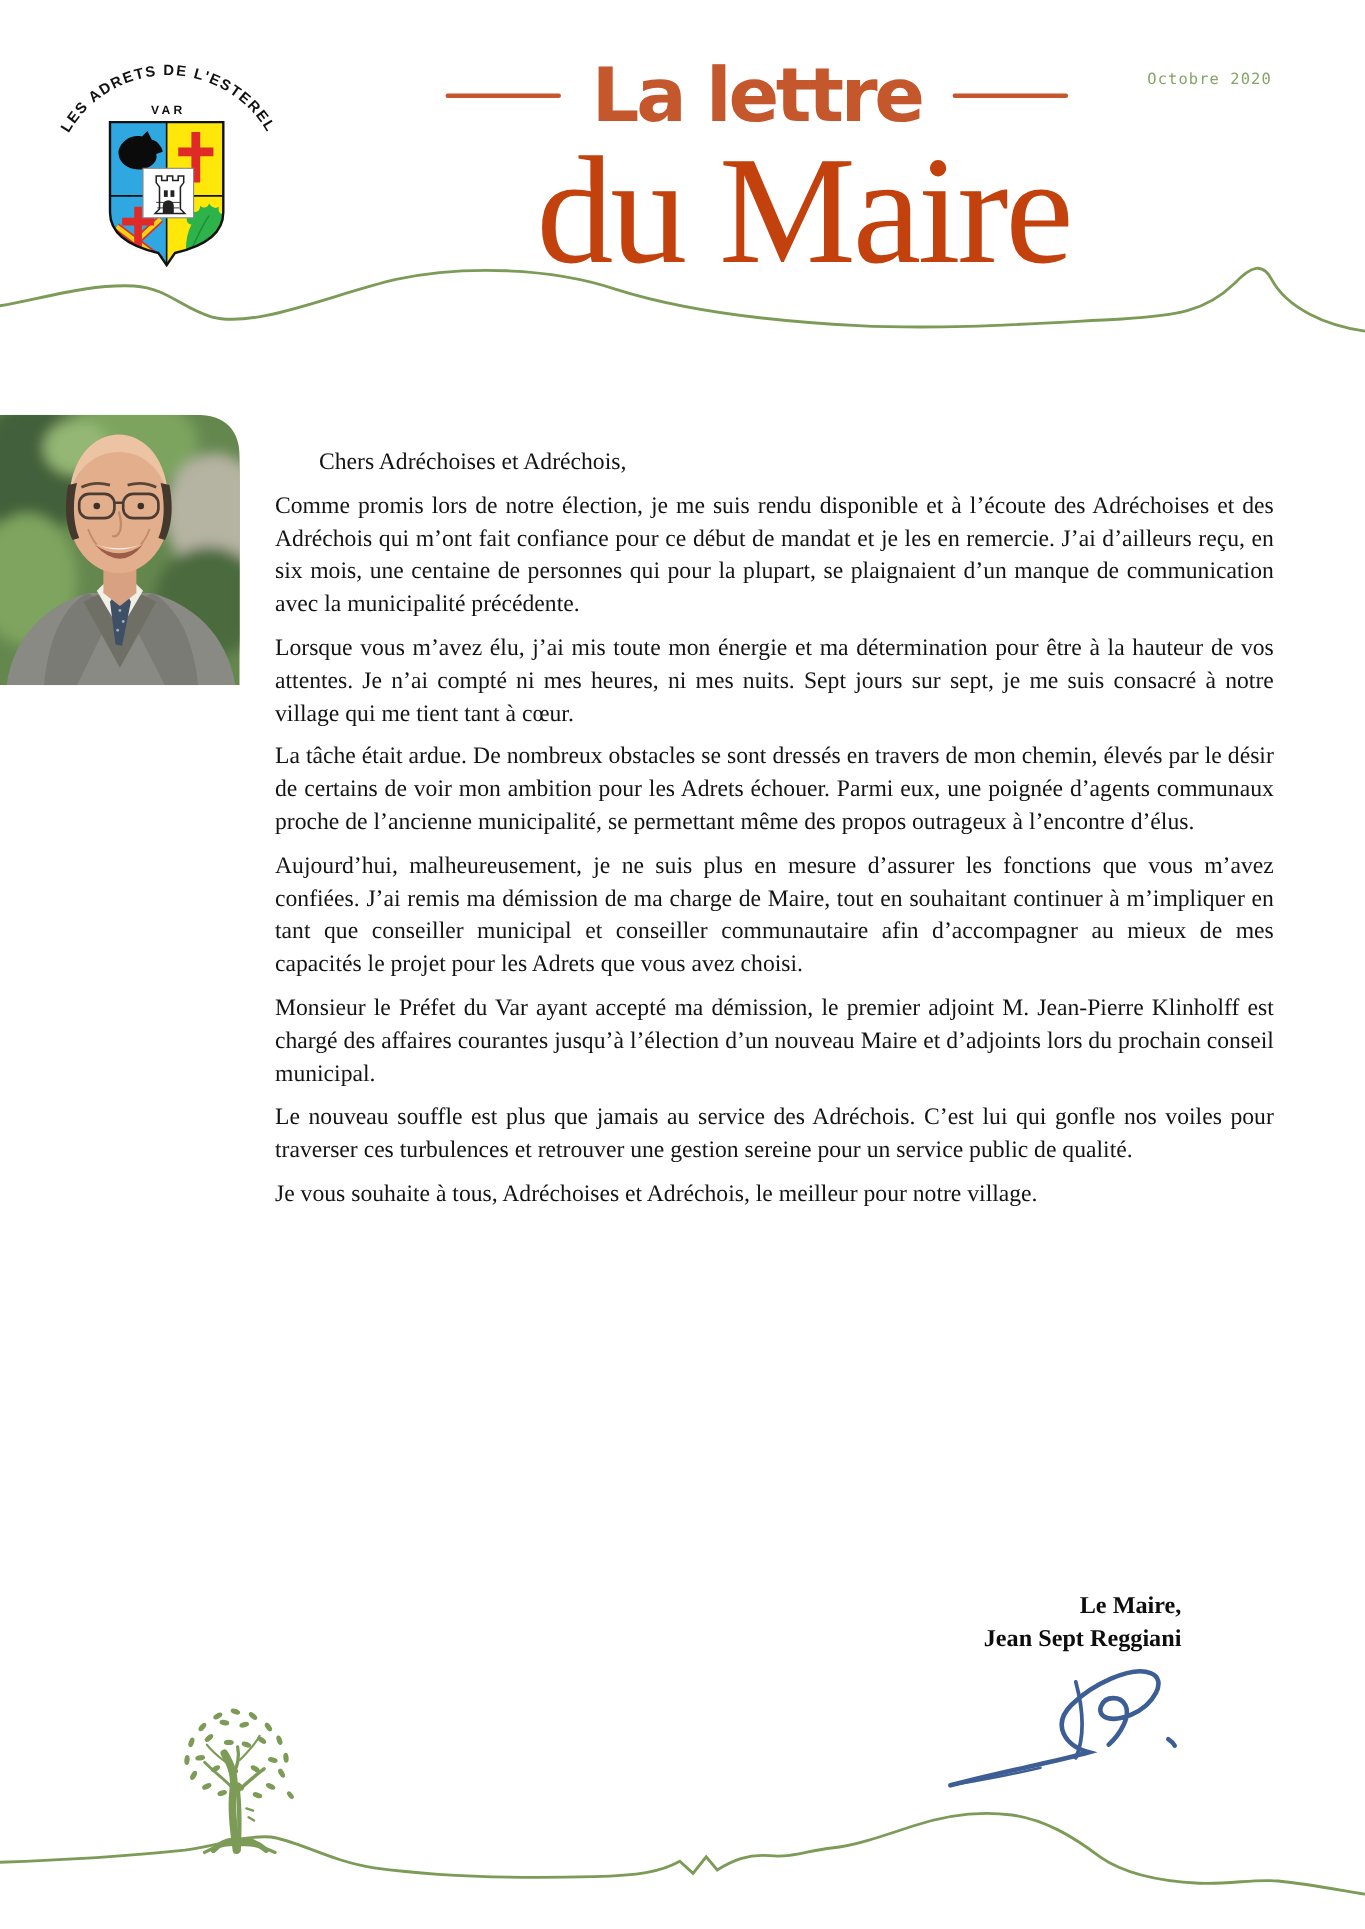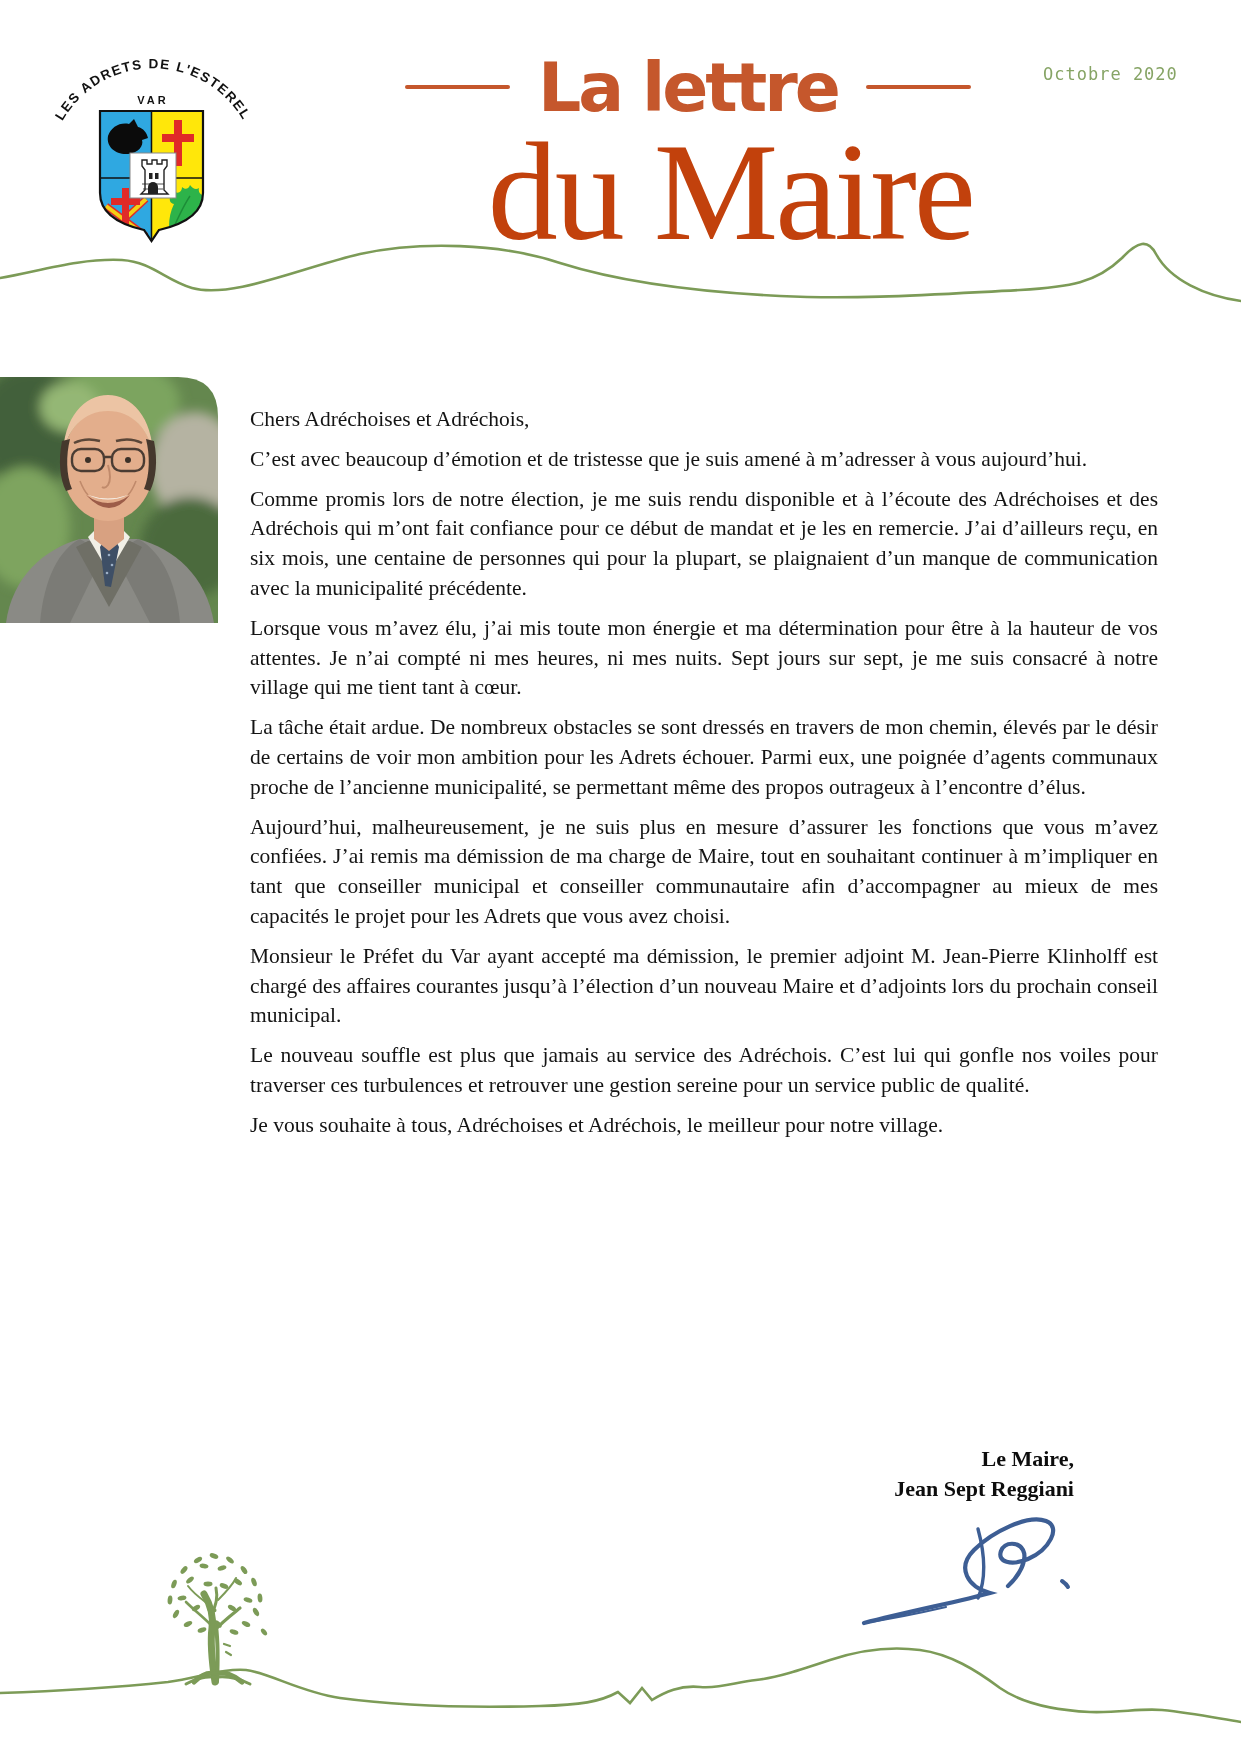--- a/index.html
+++ b/index.html
@@ -1,32 +1,32 @@
 <!DOCTYPE html>
 <html lang="fr"><head>
 <meta charset="utf-8">
 <style>
   html,body{margin:0;padding:0;background:#ffffff;}
   #page{position:relative;width:1241px;height:1754px;background:#ffffff;overflow:hidden;
         font-family:"Liberation Serif",serif;}
   
   #date{position:absolute;left:1043px;top:64px;font-family:"DejaVu Sans Mono",monospace;
-        font-size:17px;letter-spacing:1px;color:#86a465;}
+        font-size:14px;letter-spacing:1px;color:#86a465;}
   #title-block{position:absolute;left:403px;top:46px;width:570px;text-align:right;}
   .title-row{display:flex;align-items:center;justify-content:center;gap:28px;height:82px;}
   .title-dash{width:105px;height:4px;background:#c5572c;border-radius:2px;flex:0 0 auto;}
   #title-top{font-family:"DejaVu Sans",sans-serif;font-weight:bold;font-size:68px;
              letter-spacing:-3px;color:#c5572c;white-space:nowrap;}
   #title-main{font-family:"Liberation Serif",serif;font-size:140px;line-height:1;
               letter-spacing:-3px;color:#c2410c;margin-top:-6px;white-space:nowrap;}
   
   #letter{position:absolute;left:250px;top:405px;width:908px;color:#141414;}
   #letter p{font-size:21.5px;line-height:29.8px;margin:0 0 10px 0;
             text-align:justify;text-justify:inter-word;}
-  #letter p.greeting{text-align:left;}
+  #letter p.greeting{text-align:left;margin-left:40px;}
   #signoff{position:absolute;right:167px;top:1444px;text-align:right;color:#0d0d0d;
            font-weight:bold;font-size:22px;line-height:30px;}
   
   .abs{position:absolute;}
   svg{display:block;}
 </style>
 </head>
 <body>
 
 <div id="page">
@@ -158,21 +158,20 @@
 
       <path d="M108,88 q4,14 0,20 q-3,4 -6,2" stroke="#c08a6b" stroke-width="2" fill="none"></path>
       <path d="M86,118 q22,16 44,0 q-20,26 -44,0 Z" fill="#9c5c48"></path>
       <path d="M88,118 q20,9 40,0 q-20,7 -40,0 Z" fill="#f6f3ec"></path>
       <path d="M80,104 q4,10 8,14 M136,104 q-4,10 -8,14" stroke="#c08a6b" stroke-width="1.6" fill="none"></path>
     </g>
   </svg>
 
   <div id="letter">
     <p class="greeting">Chers Adréchoises et Adréchois,</p>
-    <p>C’est avec beaucoup d’émotion et de tristesse que je suis amené à m’adresser à vous aujourd’hui.</p>
     <p>Comme promis lors de notre élection, je me suis rendu disponible et à l’écoute des Adréchoises et des Adréchois qui m’ont fait confiance pour ce début de mandat et je les en remercie. J’ai d’ailleurs reçu, en six mois, une centaine de personnes qui pour la plupart, se plaignaient d’un manque de communication avec la municipalité précédente.</p>
     <p>Lorsque vous m’avez élu, j’ai mis toute mon énergie et ma détermination pour être à la hauteur de vos attentes. Je n’ai compté ni mes heures, ni mes nuits. Sept jours sur sept, je me suis consacré à notre village qui me tient tant à cœur.</p>
     <p>La tâche était ardue. De nombreux obstacles se sont dressés en travers de mon chemin, élevés par le désir de certains de voir mon ambition pour les Adrets échouer. Parmi eux, une poignée d’agents communaux proche de l’ancienne municipalité, se permettant même des propos outrageux à l’encontre d’élus.</p>
     <p>Aujourd’hui, malheureusement, je ne suis plus en mesure d’assurer les fonctions que vous m’avez confiées. J’ai remis ma démission de ma charge de Maire, tout en souhaitant continuer à m’impliquer en tant que conseiller municipal et conseiller communautaire afin d’accompagner au mieux de mes capacités le projet pour les Adrets que vous avez choisi.</p>
     <p>Monsieur le Préfet du Var ayant accepté ma démission, le premier adjoint M. Jean-Pierre Klinholff est chargé des affaires courantes jusqu’à l’élection d’un nouveau Maire et d’adjoints lors du prochain conseil municipal.</p>
     <p>Le nouveau souffle est plus que jamais au service des Adréchois. C’est lui qui gonfle nos voiles pour traverser ces turbulences et retrouver une gestion sereine pour un service public de qualité.</p>
     <p>Je vous souhaite à tous, Adréchoises et Adréchois, le meilleur pour notre village.</p>
   </div>
 
   <div id="signoff">

